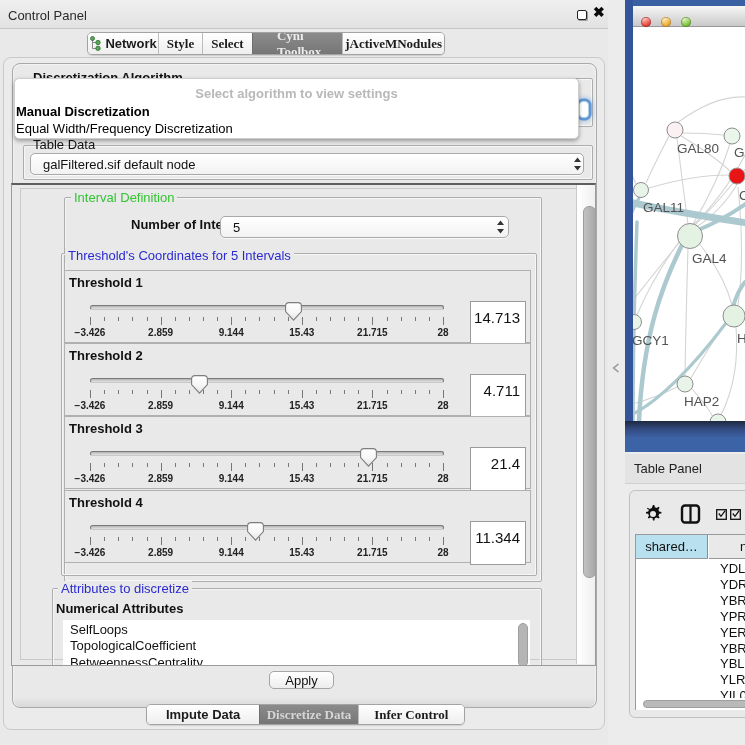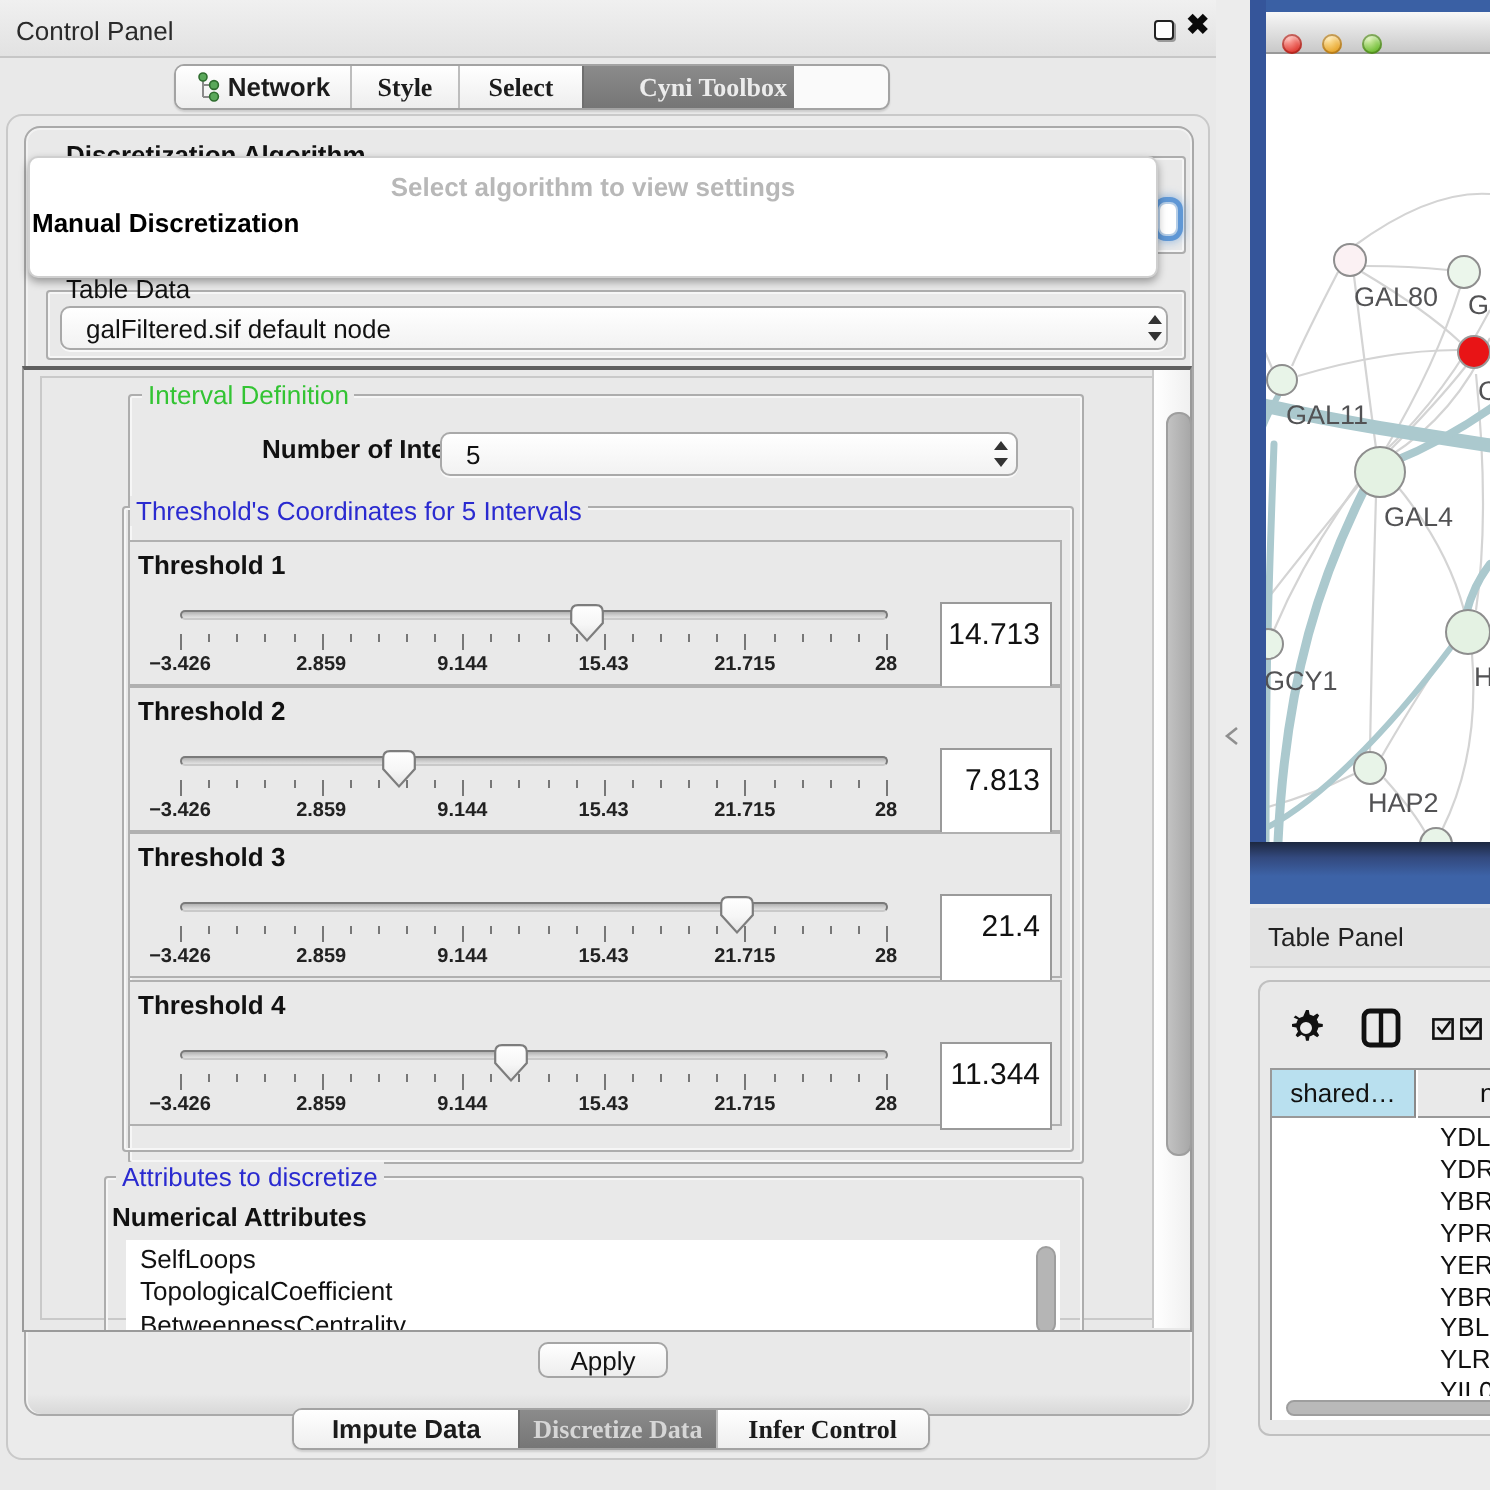--- a/index.html
+++ b/index.html
@@ -82,20 +82,21 @@
       <svg width="13" height="15" viewBox="0 0 13 15" style="margin-right:3px;">
         <path d="M3.5 2.5 L3.5 12.5 M3.5 6.5 L8.5 6.5 M3.5 12.5 L8.5 12.5" stroke="#8a8a8a" stroke-width="1" fill="none"></path>
         <circle cx="3.5" cy="2.5" r="2" fill="#5aa85a" stroke="#2f6d2f" stroke-width="0.8"></circle>
         <circle cx="9" cy="6.5" r="2.2" fill="#5aa85a" stroke="#2f6d2f" stroke-width="0.8"></circle>
         <circle cx="9" cy="12.3" r="2.2" fill="#5aa85a" stroke="#2f6d2f" stroke-width="0.8"></circle>
       </svg>
       Network</div>
     <div class="tab" style="width:54px;">Style</div>
     <div class="tab" style="width:62px;">Select</div>
     <div class="tab sel" style="width:106px;padding-left:24px;">Cyni Toolbox</div>
+    <div class="tab" style="width:126px;">jActiveMNodules</div>
   </div>
 
   <div class="abs" id="outer">
     <div class="abs" style="left:8px; top:5px; width:585px; height:645px; background:#e9e9e9;
          border:1px solid #a9a9a9; border-radius:8px; box-shadow:inset 0 0 0 1px #f2f2f2;"></div>
     <div class="abs" style="left:10px; top:639px; width:581px; height:10px;
          background:linear-gradient(#e9e9e9,#d8d8d8); border-radius:0 0 7px 7px;"></div>
 
     <div class="abs group" style="left:19px; top:20px; width:570px; height:49px;"></div>
     <div class="abs gtitle" style="left:26px; top:12px; font-weight:bold; color:#111;">Discretization Algorithm</div>
@@ -108,20 +109,21 @@
     <div class="abs updown" style="left:569px; top:99px;">
       <svg width="9" height="14">
           <path d="M1 5 L4.5 0.5 L8 5 Z M1 9 L4.5 13.5 L8 9 Z" fill="#333"></path>
         </svg>
     </div>
 
     <div class="abs" style="left:10px; top:20px; width:565px; height:61px; background:#fff;
          border:1px solid #cfcfcf; border-radius:5px; box-shadow:0 2px 4px rgba(0,0,0,0.35); z-index:30;">
       <div style="position:absolute; left:0; right:0; top:7px; text-align:center; font-size:13px; font-weight:bold; color:#b8b8b8;">Select algorithm to view settings</div>
       <div style="position:absolute; left:1px; top:25px; font-size:13px; font-weight:bold; color:#000;">Manual Discretization</div>
+      <div style="position:absolute; left:1px; top:42px; font-size:13px; color:#000;">Equal Width/Frequency Discretization</div>
     </div>
 
     <div class="abs" style="left:7px; top:125px; width:585px; height:483px; background:#e9e9e9;
          border:1px solid #9a9a9a; border-top:2px solid #5e5e5e;"></div>
     <div class="abs" style="left:16px; top:130px; width:566px; height:472px; border:1px solid #c9c9c9;"></div>
 
     <div class="abs" style="left:572px; top:127px; width:19px; height:479px; background:linear-gradient(90deg,#ffffff,#f0f0f0); border-left:1px solid #c9c9c9;"></div>
     <div class="sb-thumb" style="left:579px; top:148px; width:13px; height:372px;"></div>
 
     <div class="abs" id="scrollcontent" style="left:8px; top:129px; width:563px; height:478px; overflow:hidden;">
@@ -229,21 +231,21 @@
         <defs>
                   <linearGradient id="tg2" x1="0" y1="0" x2="0" y2="1">
           <stop offset="0" stop-color="#ffffff"></stop>
                     <stop offset="0.55" stop-color="#f6f6f6"></stop>
                     <stop offset="1" stop-color="#e4e4e4"></stop>
         </linearGradient>
                 </defs>
         <path d="M4 0.6 H13 Q16.4 0.6 16.4 4 V9.5 L8.5 18.2 L0.6 9.5 V4 Q0.6 0.6 4 0.6 Z" fill="url(#tg2)" stroke="#7d7d7d" stroke-width="1.1"></path>
       </svg>
             </div>
-            <div class="vbox" style="top:30px;">7.813</div>
+            <div class="vbox" style="top:30px;">4.711</div>
           </div>
           <div class="thr" style="top:229px;">
             <div class="ttl">Threshold 3</div>
             <div class="track"></div>
             <div class="tick" style="left:25.0px; top:46px; height:8px;"></div>
             <div class="tick" style="left:39.1px; top:46px; height:4px;"></div>
             <div class="tick" style="left:53.2px; top:46px; height:4px;"></div>
             <div class="tick" style="left:67.4px; top:46px; height:4px;"></div>
             <div class="tick" style="left:81.5px; top:46px; height:4px;"></div>
             <div class="tick" style="left:95.6px; top:46px; height:8px;"></div>

